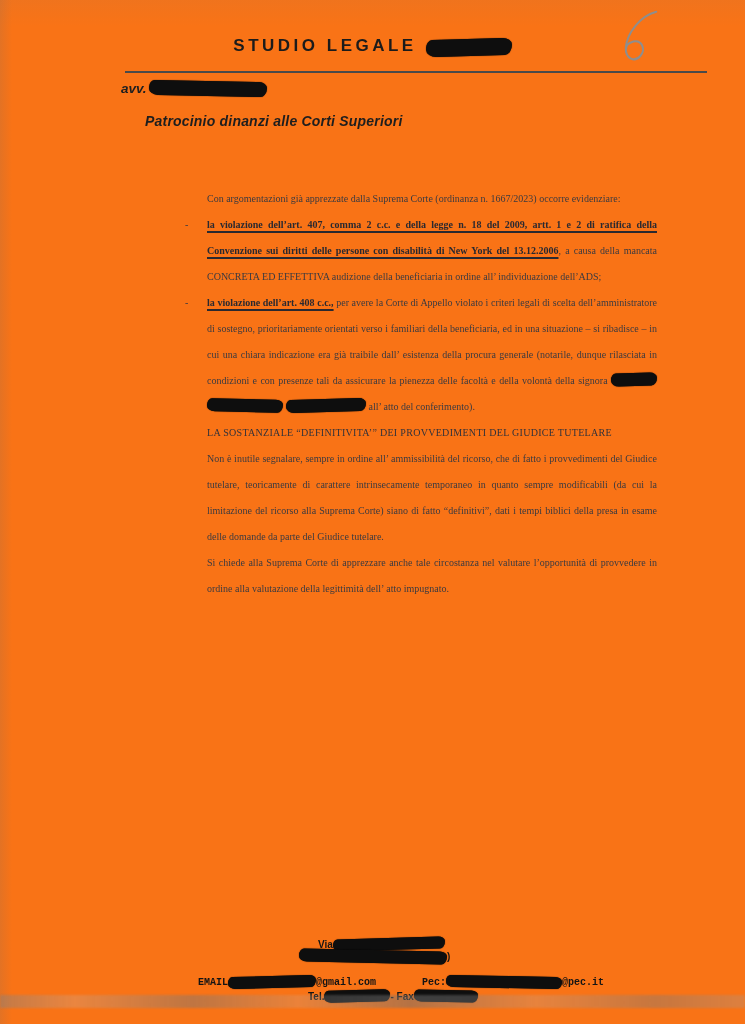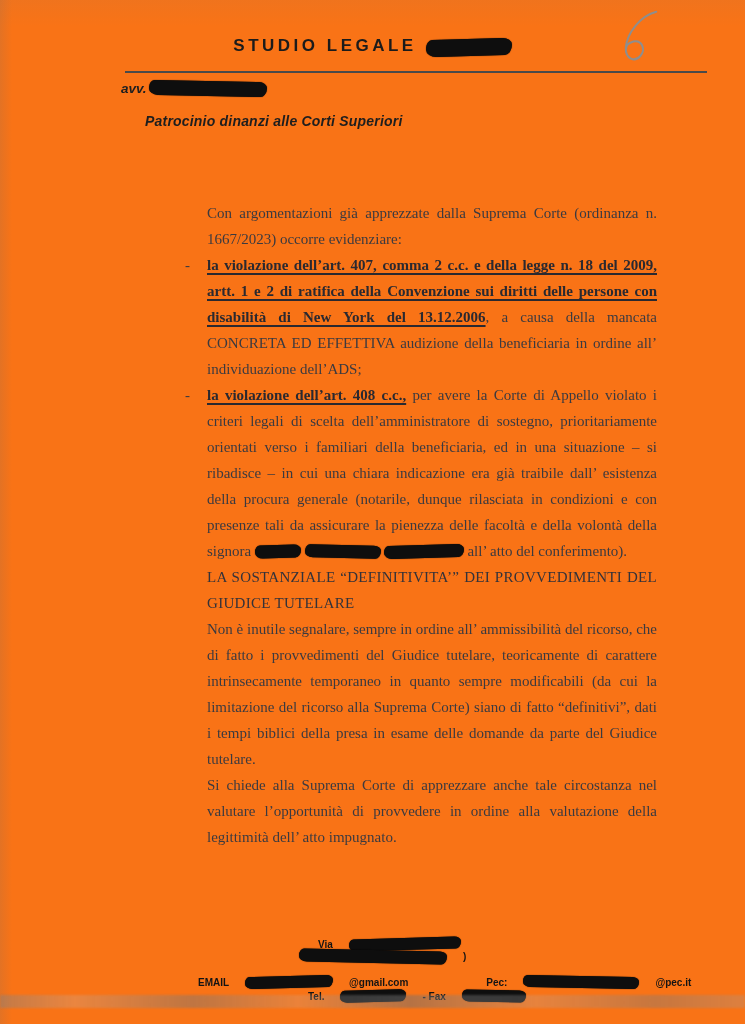--- a/index.html
+++ b/index.html
@@ -28,47 +28,47 @@
   .rule{position:absolute;left:125px;top:71px;width:582px;height:2px;background:#4a4a4a;}
   .avv-row{position:absolute;left:121px;top:81px;display:flex;align-items:center;
     font-family:"Liberation Sans", sans-serif;font-style:italic;font-weight:700;
     font-size:13.5px;color:#202020;}
   .subtitle{position:absolute;left:127px;top:113px;
     font-family:"Liberation Sans", sans-serif;font-style:italic;font-weight:700;
     font-size:14px;color:#1e1e1e;letter-spacing:.2px;margin-left:18px;}
   
   .handwritten{position:absolute;left:616px;top:8px;width:48px;height:58px;transform:rotate(-4deg);}
   
-  .body{position:absolute;left:207px;top:200px;width:450px;
-    font-size:15px;line-height:26px;color:#3b3a40;text-align:justify;}
+  .body{position:absolute;left:207px;top:186px;width:450px;
+    font-size:10px;line-height:26px;color:#3b3a40;text-align:justify;}
   .para{margin:0;}
   .bullet{position:relative;}
   .dash{position:absolute;left:-22px;top:0;color:#3b3a40;}
   .bu{font-weight:700;color:#2a2930;text-decoration:underline;
     text-decoration-thickness:1.5px;text-underline-offset:2.5px;}
   .heading{color:#33323a;letter-spacing:.3px;}
   
   .redact{display:inline-block;background:#0e0e0e;
     border-radius:7px 10px 8px 11px / 9px 7px 11px 8px;
     box-shadow:0 0 1px #000;}
   .redact.tilt-a{transform:rotate(-1.6deg);}
   .redact.tilt-b{transform:rotate(1.2deg);}
   .r-firm{width:86px;height:17px;margin-top:2px;}
   .r-lawyer{width:118px;height:15px;margin-left:2px;}
   .r-inline{height:13px;vertical-align:-2px;}
   .r-signora1{width:46px;}
   .r-signora2{width:76px;margin-right:3px;}
   .r-signora3{width:80px;}
   
-  .footer-line{position:absolute;display:flex;align-items:center;gap:16px;
+  .footer-line{position:absolute;display:flex;align-items:center;gap:0;
     font-family:"Liberation Sans", sans-serif;font-weight:700;font-size:10px;color:#141414;}
   .f1{left:318px;top:938px;}
   .f2{left:299px;top:950px;}
   .f3{left:308px;top:962px;margin-top:28px;}
-  .f4{left:198px;top:976px;}
+  .f4{left:198px;top:976px;font-family:Liberation Mono, monospace;}
   .r-f{height:12px;}
   .r-addr1{width:112px;}
   .r-addr2{width:148px;height:13px;}
   .r-tel{width:66px;}
   .r-fax{width:64px;}
   .r-email{width:88px;}
   .r-pec{width:116px;}
   .f-gap{display:inline-block;width:46px;}
 </style>
 </head>

